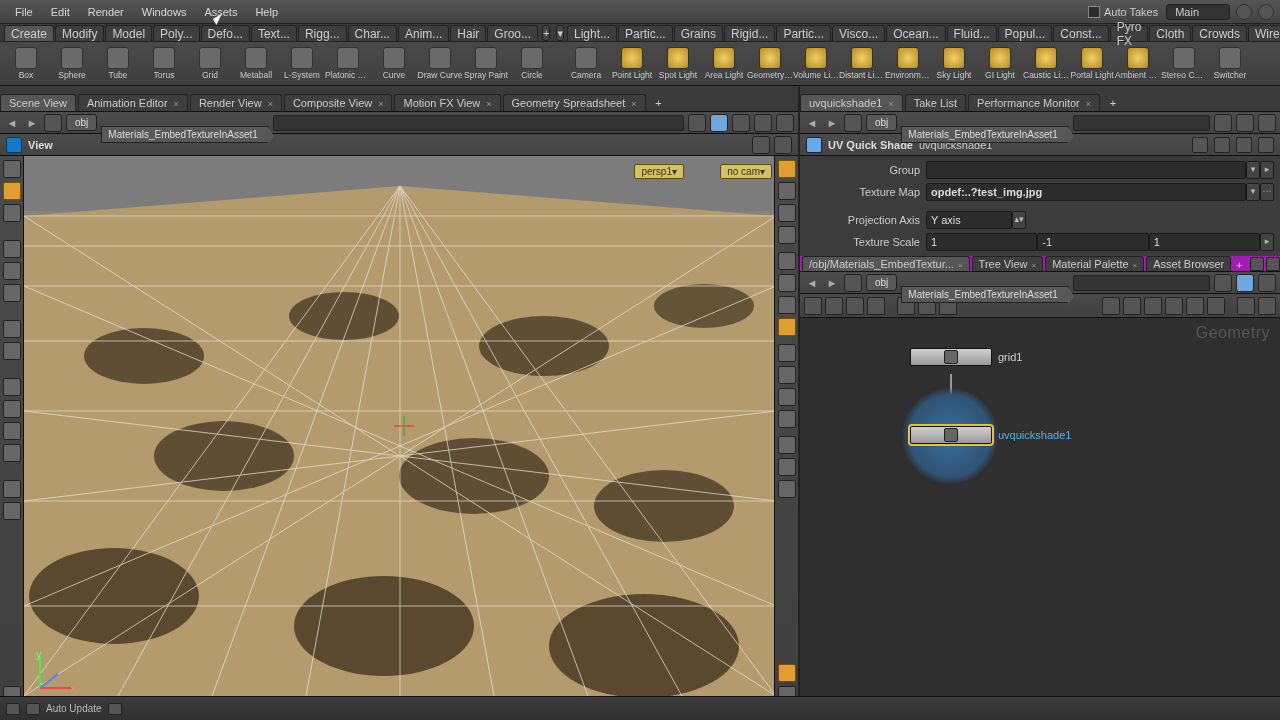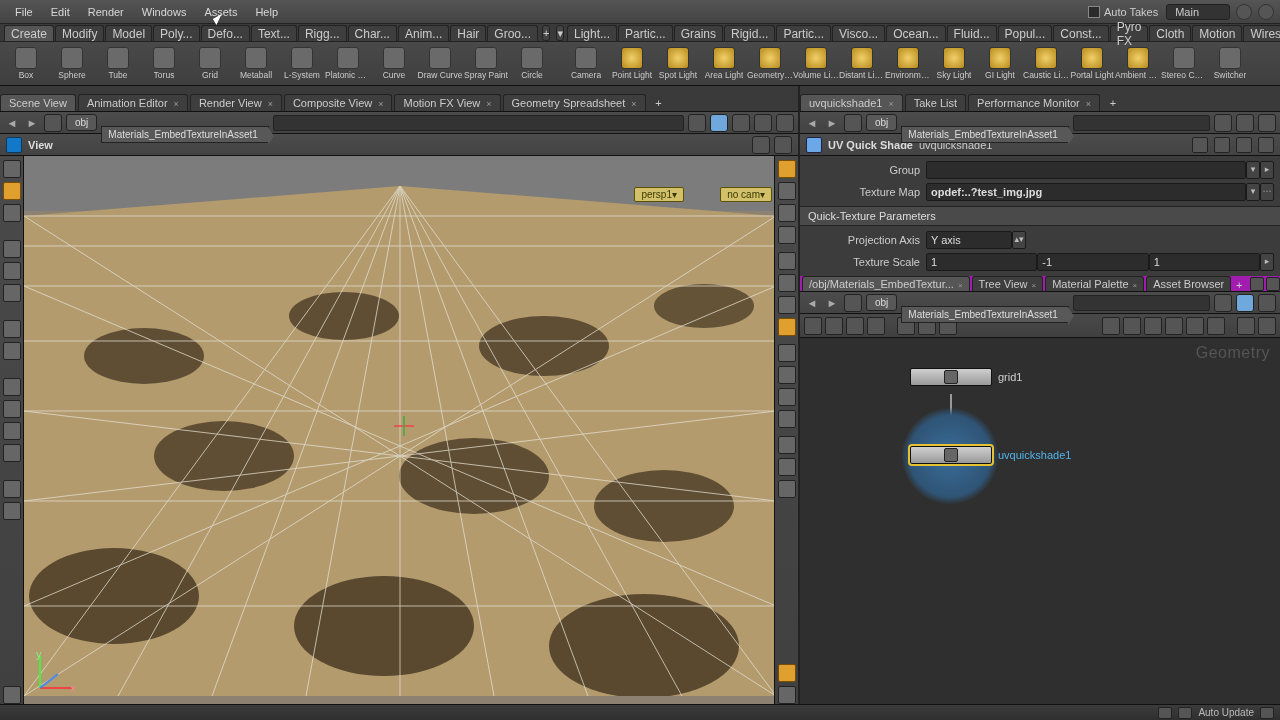--- a/index.html
+++ b/index.html
@@ -61,21 +61,21 @@
 .left-tools .t { width:18px;height:18px;background:#666;border:1px solid #222;border-radius:2px;}
 .left-tools .t.sel { background:#e0a030; border-color:#7a4d00;}
 .left-tools .gap { height:10px;}
 .right-tools { width:24px; background:linear-gradient(#4a4a4a,#404040); display:flex; flex-direction:column; align-items:center; padding-top:4px; gap:4px; border-left:1px solid #111;}
 .right-tools .t { width:18px;height:18px;background:#666;border:1px solid #222;border-radius:2px;}
 .right-tools .t.sel { background:#e0a030; border-color:#7a4d00;}
 
 .viewport { flex:1; position:relative; background:#8d8171; overflow:hidden;}
 .viewport .sky { position:absolute; top:0; left:0; right:0; height:55px; background:#7c7c7c;}
 .viewport svg.grid { position:absolute; top:0; left:0; }
-.viewport .badge { position:absolute; top:8px; padding:1px 6px; background:#d3c06a; color:#3b3b00; font-size:10px; border:1px solid #5a5000; border-radius:2px;margin-top:23px;}
+.viewport .badge { position:absolute; top:8px; padding:1px 6px; background:#d3c06a; color:#3b3b00; font-size:10px; border:1px solid #5a5000; border-radius:2px;}
 .viewport .badge.b1 { right:90px; }
 .viewport .badge.b2 { right:2px; }
 .viewport .axis { position:absolute; left:6px; bottom:6px; width:48px; height:48px;}
 
 
 .parm-header { height:22px; background:linear-gradient(#4c4c4c,#434343); display:flex; align-items:center; padding:0 6px; gap:6px; border-bottom:1px solid #111;}
 .parm-header .nodeico { width:16px;height:16px;background:#6aa8e8;border:1px solid #224;border-radius:2px;}
 .parm-header .name { color:#ddd; font-weight:bold;}
 .parm-header .rename { color:#ccc; background:transparent; border:none; outline:none; font-size:11px; width:140px;}
 .parm-header .spacer{flex:1;}
@@ -108,21 +108,21 @@
 .node { position:absolute; display:flex; align-items:center; gap:6px;}
 .node .body { width:82px; height:18px; background:linear-gradient(#cfcfcf,#9a9a9a); border:1px solid #111; border-radius:2px; display:flex; align-items:center; justify-content:center;}
 .node .body .nic{ width:14px;height:14px;background:#666;border:1px solid #222;border-radius:2px;}
 .node .nm{ color:#cfcfcf; font-size:11px;}
 .node.sel .body{ outline:2px solid #e4c232; }
 .node.sel .nm{ color:#53b3e8;}
 .ring{ position:absolute; width:96px;height:96px;border-radius:48px;background:radial-gradient(circle,#3a6d9a 0%,#2f5475 60%,transparent 72%);}
 .wire{ position:absolute; width:2px; background:#999;}
 
 
-.statusbar { position:fixed; bottom:0; left:0; right:0; height:16px; background:linear-gradient(#3c3c3c,#2f2f2f); border-top:1px solid #111; display:flex; align-items:center; justify-content:flex-end; padding:0 6px; gap:6px;}
+.statusbar { position:fixed; bottom:0; left:0; right:0; height:24px; background:linear-gradient(#3c3c3c,#2f2f2f); border-top:1px solid #111; display:flex; align-items:center; justify-content:flex-start; padding:0 6px; gap:6px;}
 .statusbar .sb{ width:14px;height:12px;background:#555;border:1px solid #222;border-radius:2px;}
 .statusbar .txt{ color:#bbb; font-size:10px;}
 
 
 .cursor { position:fixed; left:214px; top:16px; width:14px;height:18px; pointer-events:none; z-index:9999;}
 .cursor:before{content:"";position:absolute;border-left:10px solid #fff;border-bottom:7px solid transparent;border-top:0;transform:rotate(-30deg);}
 </style>
 </head>
 <body>
 
@@ -161,21 +161,21 @@
   <span class="tab">Grains</span>
   <span class="tab">Rigid...</span>
   <span class="tab">Partic...</span>
   <span class="tab">Visco...</span>
   <span class="tab">Ocean...</span>
   <span class="tab">Fluid...</span>
   <span class="tab">Popul...</span>
   <span class="tab">Const...</span>
   <span class="tab">Pyro FX</span>
   <span class="tab">Cloth</span>
-  <span class="tab">Motion</span>
+  <span class="tab">Crowds</span>
   <span class="tab">Wires</span>
   <span class="tab">Crowds</span>
   <span class="tab">Drive...</span>
   <span class="plus">+</span>
 </div>
 
 <div class="shelf">
   <div class="btn">
       <div class="ic"></div>
       <div class="lbl">Box</div>
@@ -466,21 +466,20 @@
         <span class="mini">▾</span>
         <span class="mini">▸</span>
       </div>
       <div class="parm-row">
         <span class="lbl">Texture Map</span>
         <input type="text" style="font-weight: bold;" value="opdef:..?test_img.jpg">
         <span class="mini">▾</span>
         <span class="mini">⋯</span>
       </div>
     </div>
-    <div class="parm-subhead">Quick-Texture Parameters</div>
     <div class="parm-body">
       <div class="parm-row">
         <span class="lbl">Projection Axis</span>
         <span class="dd">Y axis</span>
         <span class="mini">▴▾</span>
         <span style="flex:1"></span>
       </div>
       <div class="parm-row">
         <span class="lbl">Texture Scale</span>
         <input class="num" type="text" value="1" style="">

